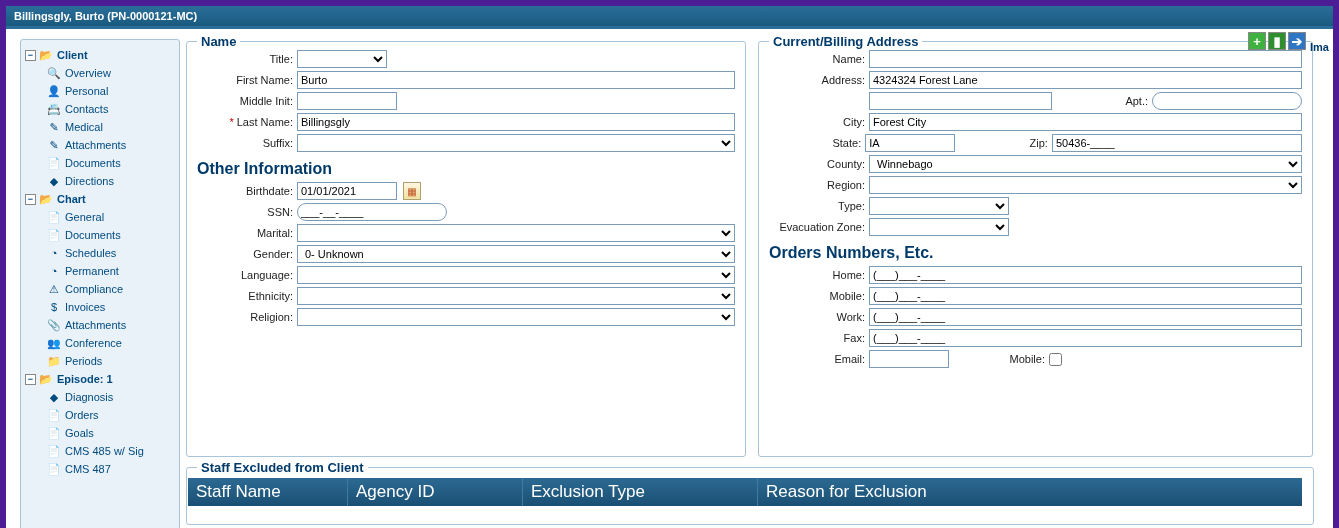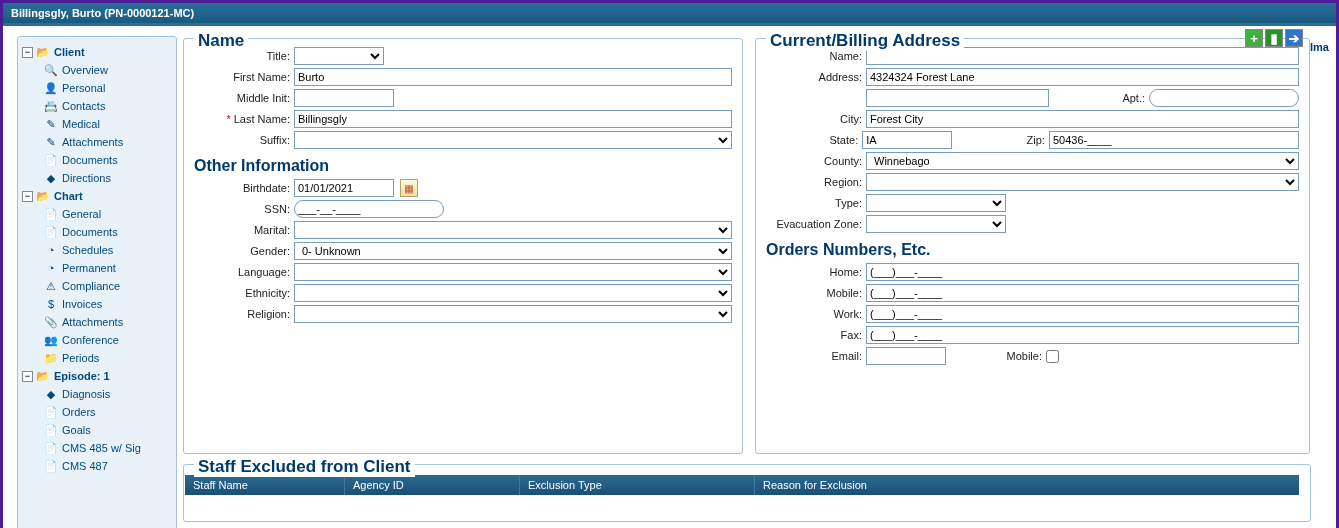--- a/index.html
+++ b/index.html
@@ -5,21 +5,21 @@
 * { box-sizing: border-box; margin: 0; padding: 0; }
 body {
   font-family: Verdana, Arial, sans-serif;
   font-size: 11px;
   background: #fff;
   width: 1339px;
   height: 528px;
   overflow: hidden;
 }
 .window {
-  border: 3px solid #4c1d95;
+  border: 6px solid #4c1d95;
   width: 100%;
   height: 100%;
   display: flex;
   flex-direction: column;
 }
 .titlebar {
   background: linear-gradient(#2a6e9a, #195a7e);
   color: #fff;
   font-weight: bold;
   padding: 4px 8px;
@@ -87,21 +87,21 @@
 .panel.left { width: 560px; height: 416px; }
 .panel.right { width: 555px; height: 416px; }
 .panel-legend {
   position: absolute;
   top: -8px;
   left: 10px;
   background: #fff;
   padding: 0 4px;
   color: #003a6a;
   font-weight: bold;
-  font-size: 17px;
+  font-size: 13px;
 }
 .action-icons {
   position: absolute;
   top: -10px;
   right: 6px;
   display: flex;
   gap: 2px;
 }
 .action-icons .ico {
   width: 18px; height: 18px;
@@ -174,21 +174,21 @@
   margin-top: 10px;
   position: relative;
   width: 1128px;
   height: 58px;
 }
 .staff-panel .panel-legend { top: -8px; left: 10px; }
 .staff-header {
   display: flex;
   background: linear-gradient(#2c6a92, #1a4f74);
   color: #fff;
-  font-size: 11px;
+  font-size: 17px;
   margin: 10px 11px 0 1px;
 }
 .staff-header > div {
   padding: 4px 8px;
   border-right: 1px solid #417aa0;
 }
 .col1 { width: 160px; }
 .col2 { width: 175px; }
 .col3 { width: 235px; }
 .col4 { flex: 1; border-right: none !important; }

